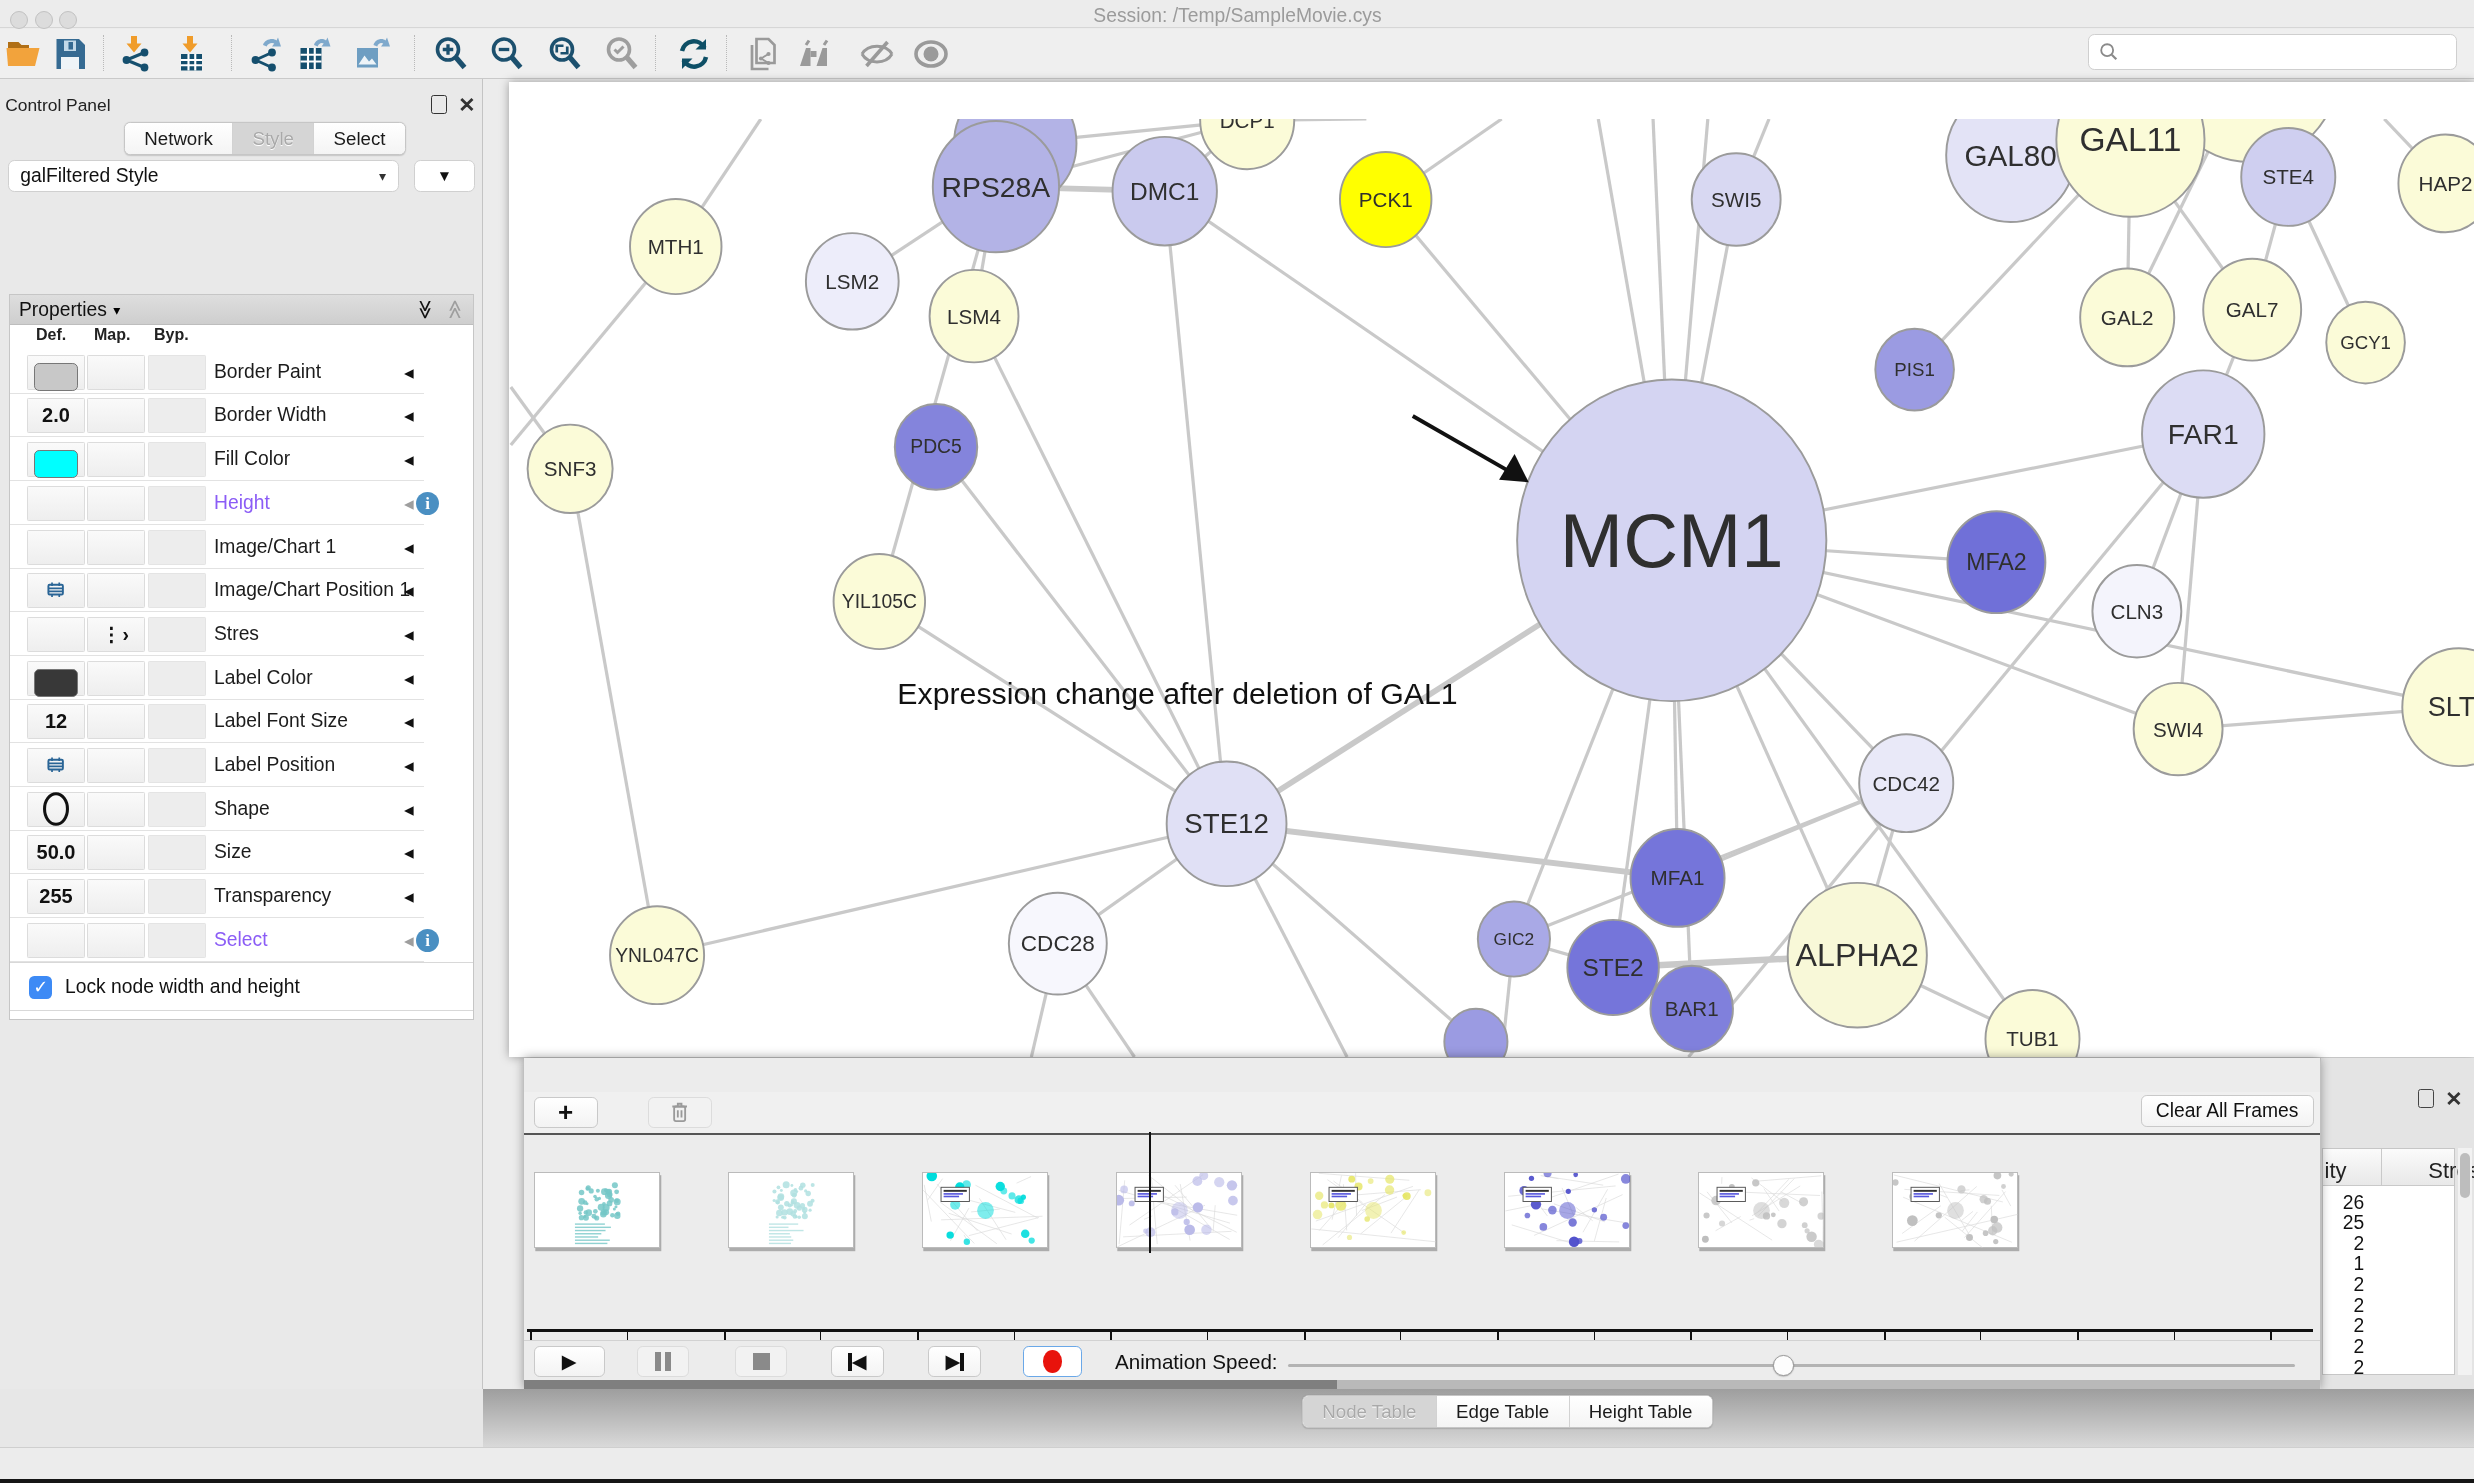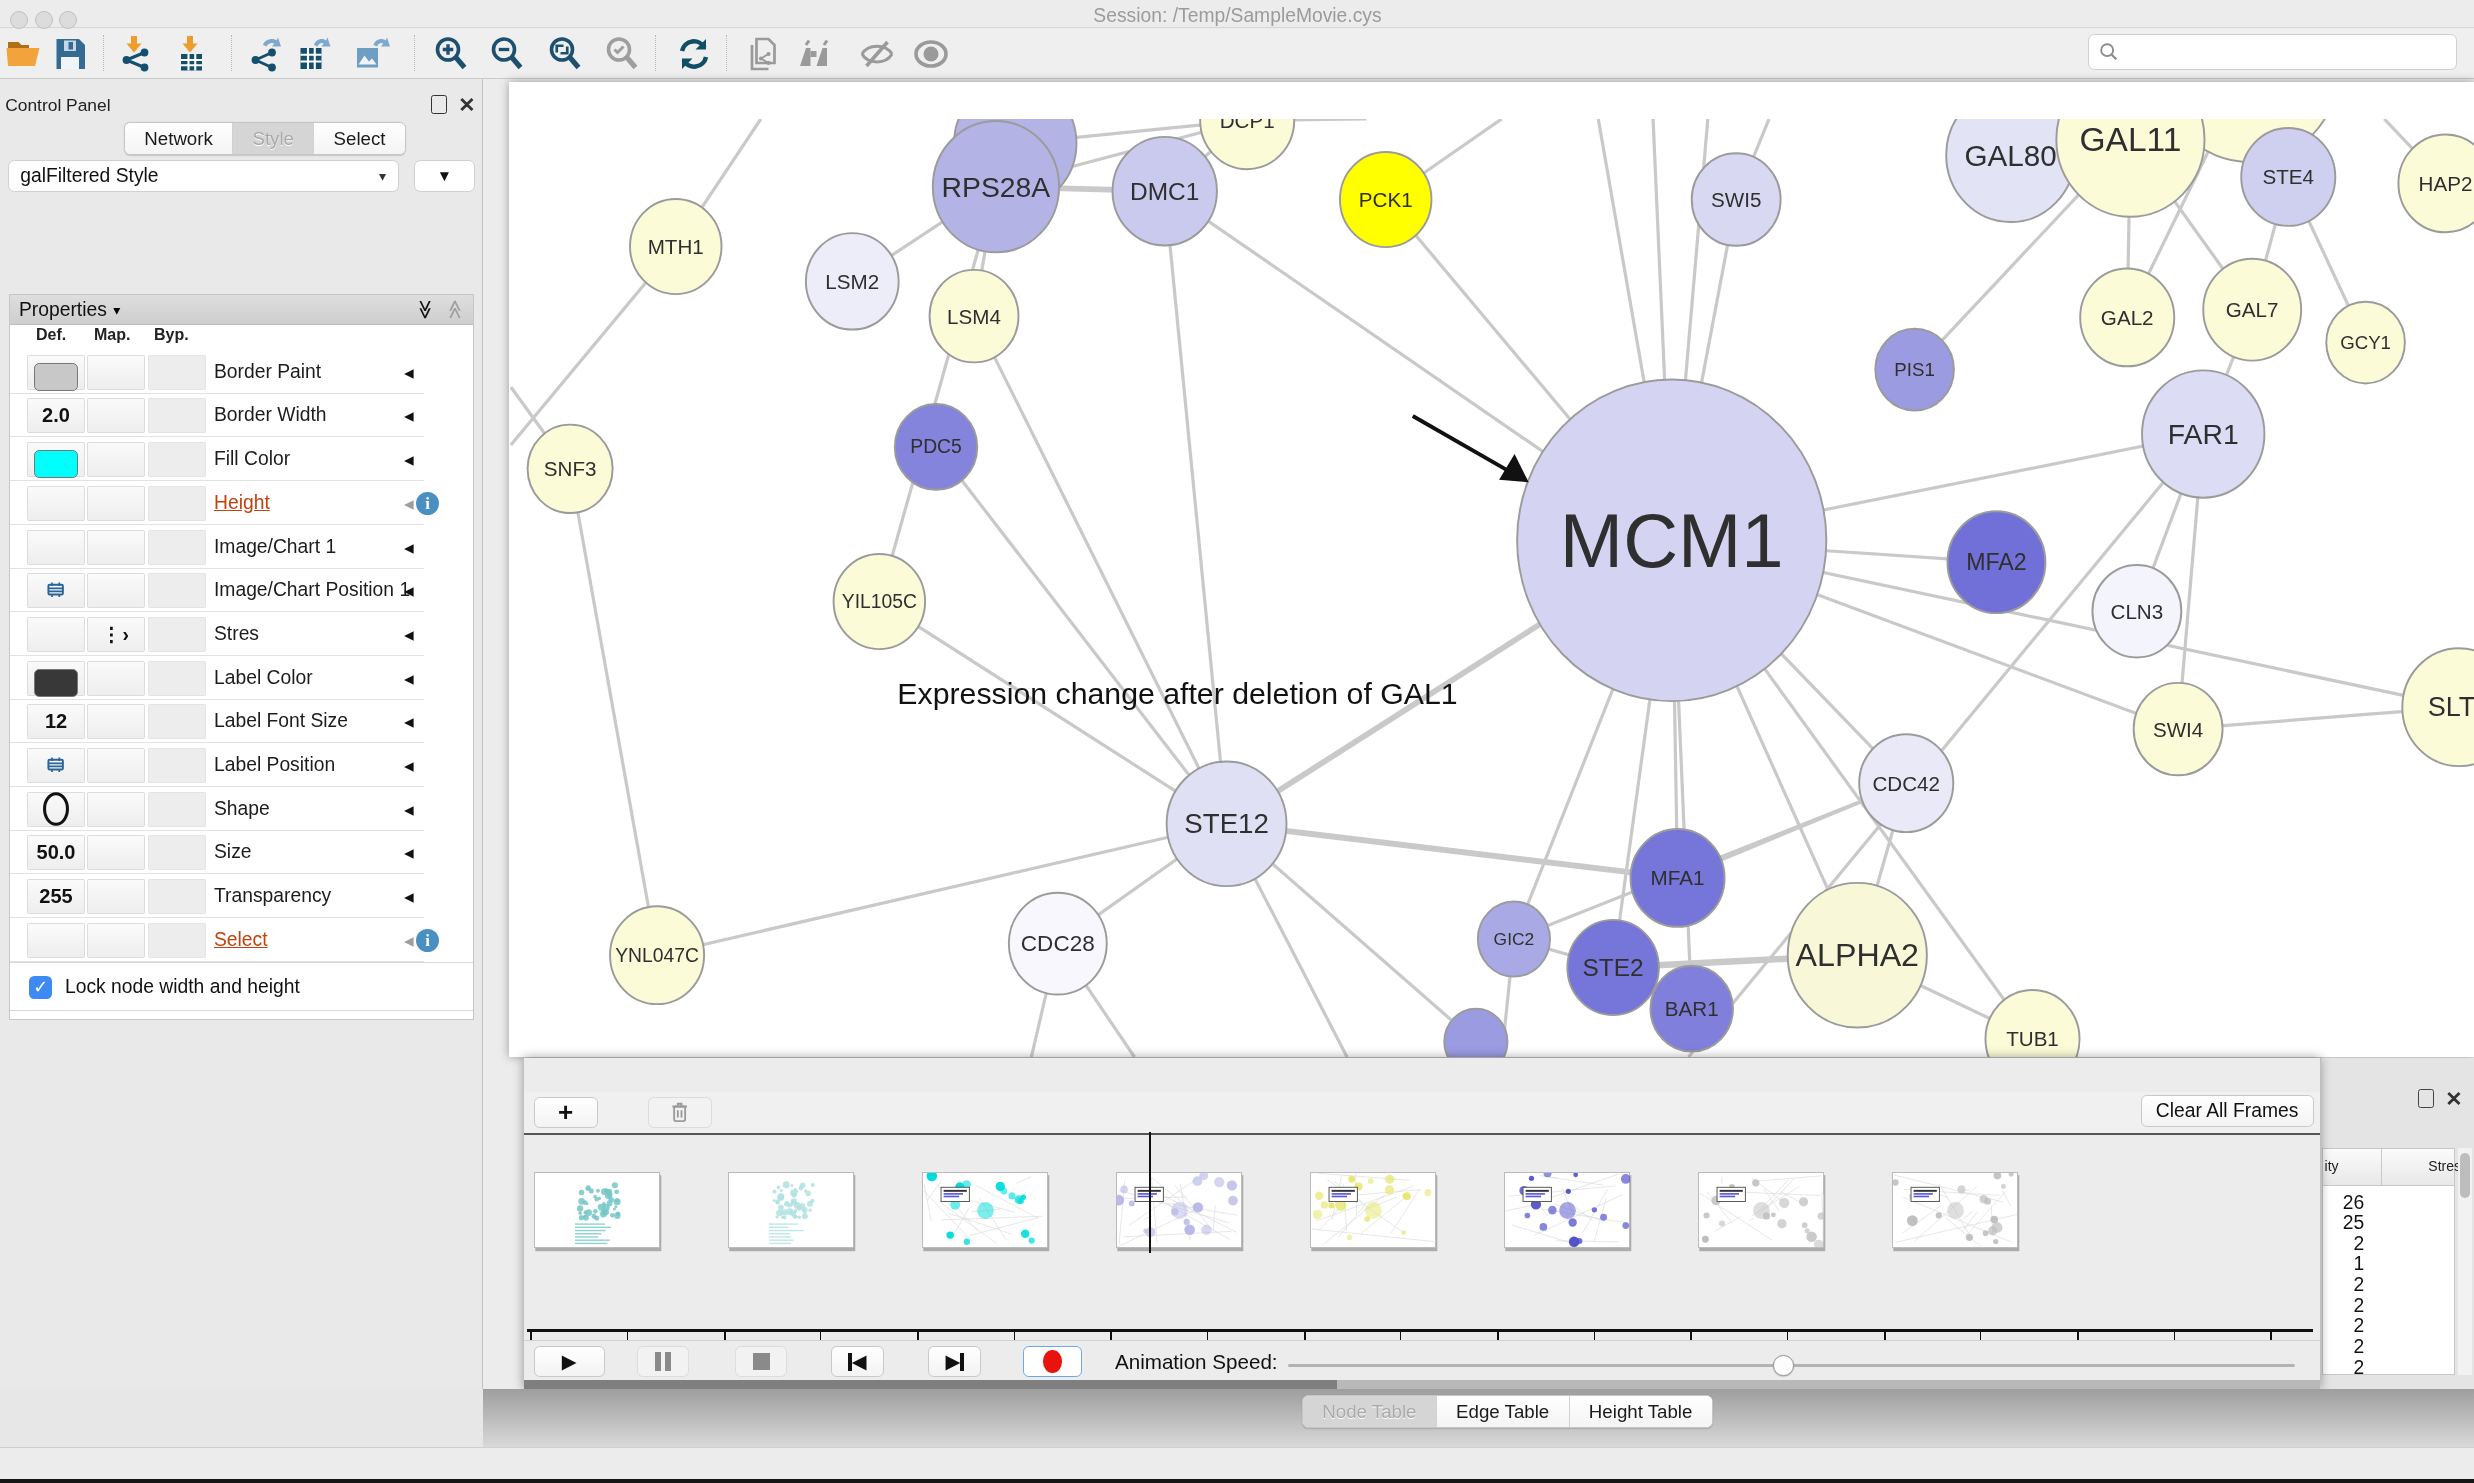--- a/index.html
+++ b/index.html
@@ -33,21 +33,21 @@
   #props-box{left:9px;top:215px;width:465px;height:726px;background:#fff;border:1.3px solid #c6c6c6;}
   #props-header{position:absolute;left:0;top:0;width:463px;height:30px;background:linear-gradient(#dedede,#cecece);border-bottom:0.6px solid #bdbdbd;display:flex;align-items:center;padding:0 9px;}
   #props-header .t{font-size:19.3px;color:#111;}
   #props-cols{position:absolute;left:0;top:31px;width:463px;height:23px;font-weight:bold;font-size:16px;color:#222;}
   .prow{position:absolute;left:0;width:414px;height:44px;border-bottom:0.6px solid #e2e2e2;}
   .pcell{position:absolute;top:4.5px;width:58px;height:35px;background:linear-gradient(#fafafa,#eeeeee);border:0.6px solid #dcdcdc;border-radius:1.3px;}
   .pcell.byp{background:#ededed;border-color:#e4e4e4;}
   .swatch{position:absolute;left:6.4px;top:7.7px;width:44px;height:28px;border:1.3px solid #777;border-radius:5.2px;}
   .pval{position:absolute;width:58px;top:4.5px;height:35px;display:flex;align-items:center;justify-content:center;font-size:20px;font-weight:bold;color:#111;}
   .pname{position:absolute;left:204px;top:0;height:44px;display:flex;align-items:center;font-size:19.3px;color:#1c1c1c;}
-  .pname.dim{color:#c2410c;text-decoration:underline;}
+  .pname.dim{color:#8b5cf6;}
   .parrow{position:absolute;right:10.3px;top:0;height:44px;display:flex;align-items:center;font-size:19.3px;color:#111;}
   .parrow.dim{color:#9e9e9e;}
   .info-ic{position:absolute;left:406px;top:11px;width:23px;height:23px;border-radius:50%;background:#4a8fc2;color:#fff;font-size:17px;font-weight:bold;text-align:center;line-height:23px;font-family:"Liberation Serif",serif;}
   .chk{position:absolute;width:23px;height:23px;background:#3d8af5;border-radius:5.2px;color:#fff;font-size:18px;text-align:center;line-height:23px;}
   
   #net-win{left:509px;top:82px;width:1966px;height:975px;background:#fff;box-shadow:0 0 9px rgba(0,0,0,.35);}
   .mactitle{position:absolute;left:0;top:0;width:100%;height:36px;background:linear-gradient(#ececec,#d8d8d8);border-bottom:0.6px solid #b4b4b4;}
   .mactitle .t{width:100%;text-align:center;position:absolute;top:7.7px;font-size:18.7px;color:#3a3a3a;}
   #net-canvas{position:absolute;left:0;top:37px;width:1966px;height:938px;background:#fff;overflow:hidden;}
   #annotation-box{position:absolute;background:#fff;border:3.9px solid #111;border-radius:14px;padding:9px 15.5px;box-shadow:1.9px 1.9px 0 rgba(0,0,0,.25);}
@@ -72,21 +72,21 @@
   .glyph{font-size:19.3px;color:#111;}
   .bar{width:5.8px;height:19.3px;background:#8a8a8a;display:inline-block;margin:0 1.9px;}
   .thinbar{width:3.2px;height:18px;background:#111;display:inline-block;}
   #speed-track{position:absolute;left:764px;top:23px;width:1007px;height:3.2px;background:#b3b3b3;border-radius:1.9px;}
   #speed-thumb{position:absolute;left:1249px;top:14px;width:20.6px;height:20.6px;background:#fdfdfd;border:0.6px solid #9a9a9a;border-radius:50%;box-shadow:0 0.6px 1.3px rgba(0,0,0,.3);}
   #hscroll{position:absolute;left:0;top:322px;width:100%;height:9px;background:#b9b9b9;}
   #hscroll .thumb{position:absolute;left:0;top:0;width:813px;height:9px;background:#7f7f7f;}
   
   #table-panel{left:2321px;top:1058px;width:153px;height:331px;background:#e4e4e4;}
   #tp-table{position:absolute;left:1.3px;top:90px;width:133px;height:227px;background:#fff;border:0.6px solid #c6c6c6;}
-  #tp-head{position:absolute;left:0;top:0;width:100%;height:37px;background:linear-gradient(#fbfbfb,#e8e8e8);border-bottom:1.3px solid #c9c9c9;font-size:14px;color:#222;}
+  #tp-head{position:absolute;left:0;top:0;width:100%;height:37px;background:linear-gradient(#fbfbfb,#e8e8e8);border-bottom:1.3px solid #c9c9c9;font-size:22px;color:#222;}
   .tp-val{position:absolute;width:41px;text-align:right;font-size:19.3px;color:#111;}
   #tp-scroll{position:absolute;left:137px;top:90px;width:14px;height:227px;background:#f2f2f2;}
   #tp-scroll .th{position:absolute;left:1.9px;top:5.2px;width:9.7px;height:45px;background:#bdbdbd;border-radius:5.2px;}
   
   #south-band{left:483px;top:1389px;width:1991px;height:58px;background:linear-gradient(#9e9e9e,#d9d9d9);}
   #west-band{left:0;top:1389px;width:483px;height:58px;background:#e7e7e7;}
   #statusbar{left:0;top:1447px;width:2475px;height:32px;background:#ececec;border-top:1.3px solid #cfcfcf;}
   #bottom-strip{left:0;top:1479px;width:2475px;height:4.5px;background:#151515;}
 </style>
 </head>

